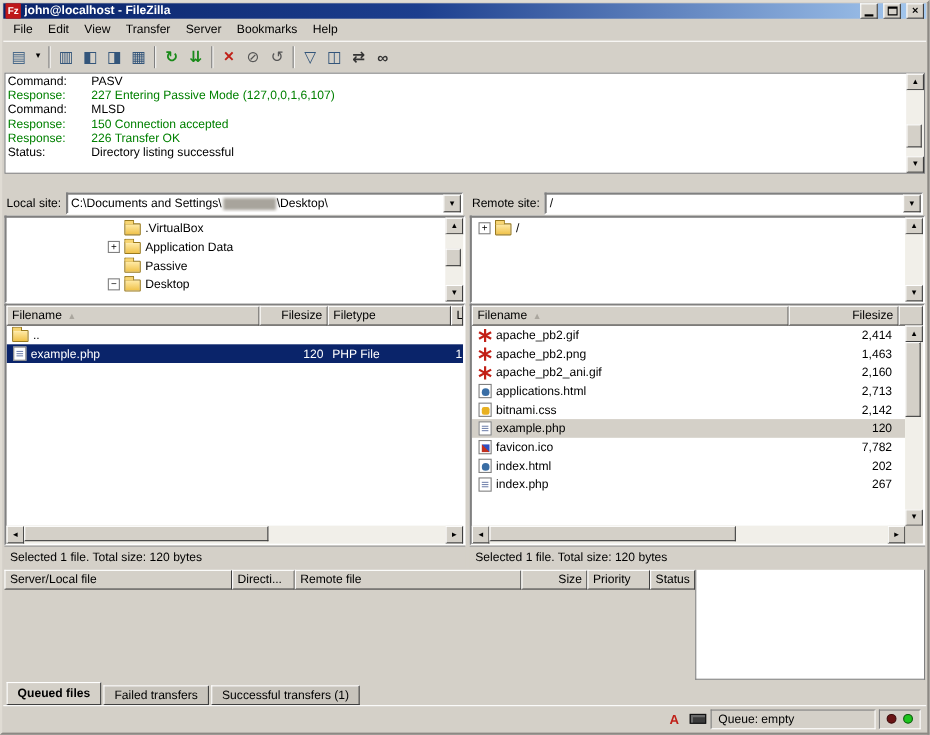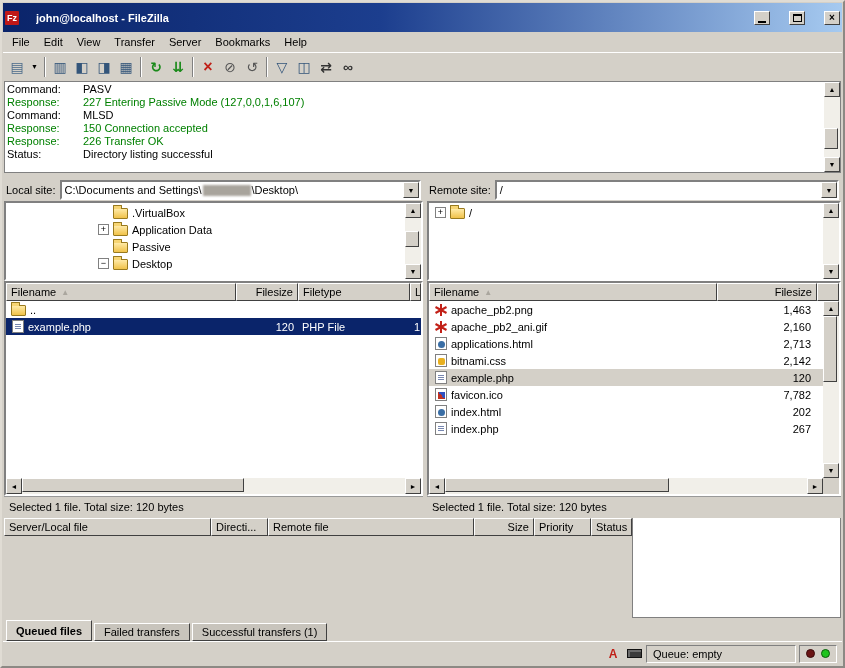--- a/index.html
+++ b/index.html
@@ -1,20 +1,20 @@
 <!DOCTYPE html>
 <html><head>
 <meta charset="utf-8">
 <style>
 *{box-sizing:border-box;margin:0;padding:0}
 html,body{width:845px;height:668px}
 body{font-family:"Liberation Sans","DejaVu Sans",sans-serif;font-size:11px;color:#000;background:#808080}
 .win{width:845px;height:668px;display:flex;flex-direction:column;background:#d4d0c8;border:2px outset #e0dcd4;padding:1px}
 
-.titlebar{height:29px;flex:none;display:flex;align-items:center;gap:17px;padding:1px 2px;background:linear-gradient(90deg,#0a246a 0%,#1c3e8e 45%,#a6caf0 100%);color:#fff;font-weight:bold}
+.titlebar{height:14px;flex:none;display:flex;align-items:center;gap:3px;padding:1px 2px;background:linear-gradient(90deg,#0a246a 0%,#1c3e8e 45%,#a6caf0 100%);color:#fff;font-weight:bold}
 .app-icon{width:14px;height:14px;flex:none;background:#bf1818;color:#fff;font-size:9px;display:flex;align-items:center;justify-content:center;border-radius:1px}
 .title{flex:1;overflow:hidden;white-space:nowrap}
 .winbtn{width:16px;height:14px;flex:none;background:#d4d0c8;border:1px solid;border-color:#fff #404040 #404040 #fff;color:#000;display:flex;align-items:center;justify-content:center;font-size:10px;font-weight:bold;margin-left:2px}
 .g-min{display:block;width:8px;height:2px;background:#000;margin-top:8px}
 .g-max{display:block;width:9px;height:8px;border:1px solid #000;border-top:2px solid #000}
 
 .menubar{height:20px;flex:none;display:flex;align-items:center;padding:0 2px}
 .menu-item{padding:2px 7px}
 
 .toolbar{height:28px;flex:none;display:flex;align-items:center;padding:2px 3px;border-top:1px solid #fff}
@@ -22,21 +22,21 @@
 .tbtn.dd{width:13px;font-size:7px}
 .tsep{width:2px;height:20px;margin:0 3px;border-left:1px solid #808080;border-right:1px solid #fff}
 .c-steel{color:#4a6a8a}.c-blue{color:#33557a}.c-green{color:#1a8a1a;font-weight:bold}.c-red{color:#c02018;font-weight:bold;font-size:16px}.c-gray{color:#555}.c-dark{color:#333;font-weight:bold}
 
 .quickbar{height:30px;flex:none;display:flex;align-items:center;gap:5px;padding:2px 6px}
 input.tb{height:20px;border:2px solid;border-color:#808080 #fff #fff #808080;background:#fff;font:inherit;padding:1px 3px}
 .w-host{width:103px}.w-user{width:103px}.w-pass{width:103px;letter-spacing:1px}.w-port{width:42px}
 .qc-btn{height:21px;padding:2px 10px;background:#d4d0c8;border:2px solid;border-color:#fff #404040 #404040 #fff;font:inherit;text-decoration:underline}
 .qc-dd{width:16px;height:21px;background:#d4d0c8;border:2px solid;border-color:#fff #404040 #404040 #fff;display:flex;align-items:center;justify-content:center;font-size:7px}
 
-.logwrap{height:92px;flex:none;display:flex;border:1px solid #808080;background:#fff;margin:1px 1px 6px}
+.logwrap{height:92px;flex:none;display:flex;border:1px solid #808080;background:#fff;margin:1px 1px 16px}
 .log{flex:1;padding:1px 2px;overflow:hidden}
 .logline{display:flex;height:13px;line-height:13px;white-space:nowrap}
 .pfx{width:76px;flex:none}
 .resp{color:#008000}
 
 .vscroll{width:16px;flex:none;display:flex;flex-direction:column;background:#f1efe9}
 .sbtn{width:16px;height:15px;flex:none;background:#d4d0c8;border:1px solid;border-color:#fff #404040 #404040 #fff;display:flex;align-items:center;justify-content:center;font-size:7px;color:#000}
 .strack{flex:1;position:relative;background:#f1efe9}
 .sthumb{position:absolute;left:0;width:14px;background:#d4d0c8;border:1px solid;border-color:#fff #404040 #404040 #fff}
 .vt-log{top:52%;height:34%}
@@ -331,20 +331,34 @@
           <div class="rows">
             <div class="frow">
               <span class="cell r-name">
                   <svg class="feather" viewBox="0 0 14 14">
                     <g stroke="#c22017" stroke-width="2">
                       <line x1="7" y1="1" x2="7" y2="13"></line>
                       <line x1="1.5" y1="4" x2="12.5" y2="10"></line>
                       <line x1="12.5" y1="4" x2="1.5" y2="10"></line>
                     </g>
                   </svg>
+                  <span>apache_pb2.gif</span>
+                </span>
+              <span class="cell r r-size">2,414</span>
+                <span class="cell r-rest"></span>
+            </div>
+            <div class="frow">
+              <span class="cell r-name">
+                  <svg class="feather" viewBox="0 0 14 14">
+                    <g stroke="#c22017" stroke-width="2">
+                      <line x1="7" y1="1" x2="7" y2="13"></line>
+                      <line x1="1.5" y1="4" x2="12.5" y2="10"></line>
+                      <line x1="12.5" y1="4" x2="1.5" y2="10"></line>
+                    </g>
+                  </svg>
                   <span>apache_pb2.png</span>
                 </span>
               <span class="cell r r-size">1,463</span>
                 <span class="cell r-rest"></span>
             </div>
             <div class="frow">
               <span class="cell r-name">
                   <svg class="feather" viewBox="0 0 14 14">
                     <g stroke="#c22017" stroke-width="2">
                       <line x1="7" y1="1" x2="7" y2="13"></line>

